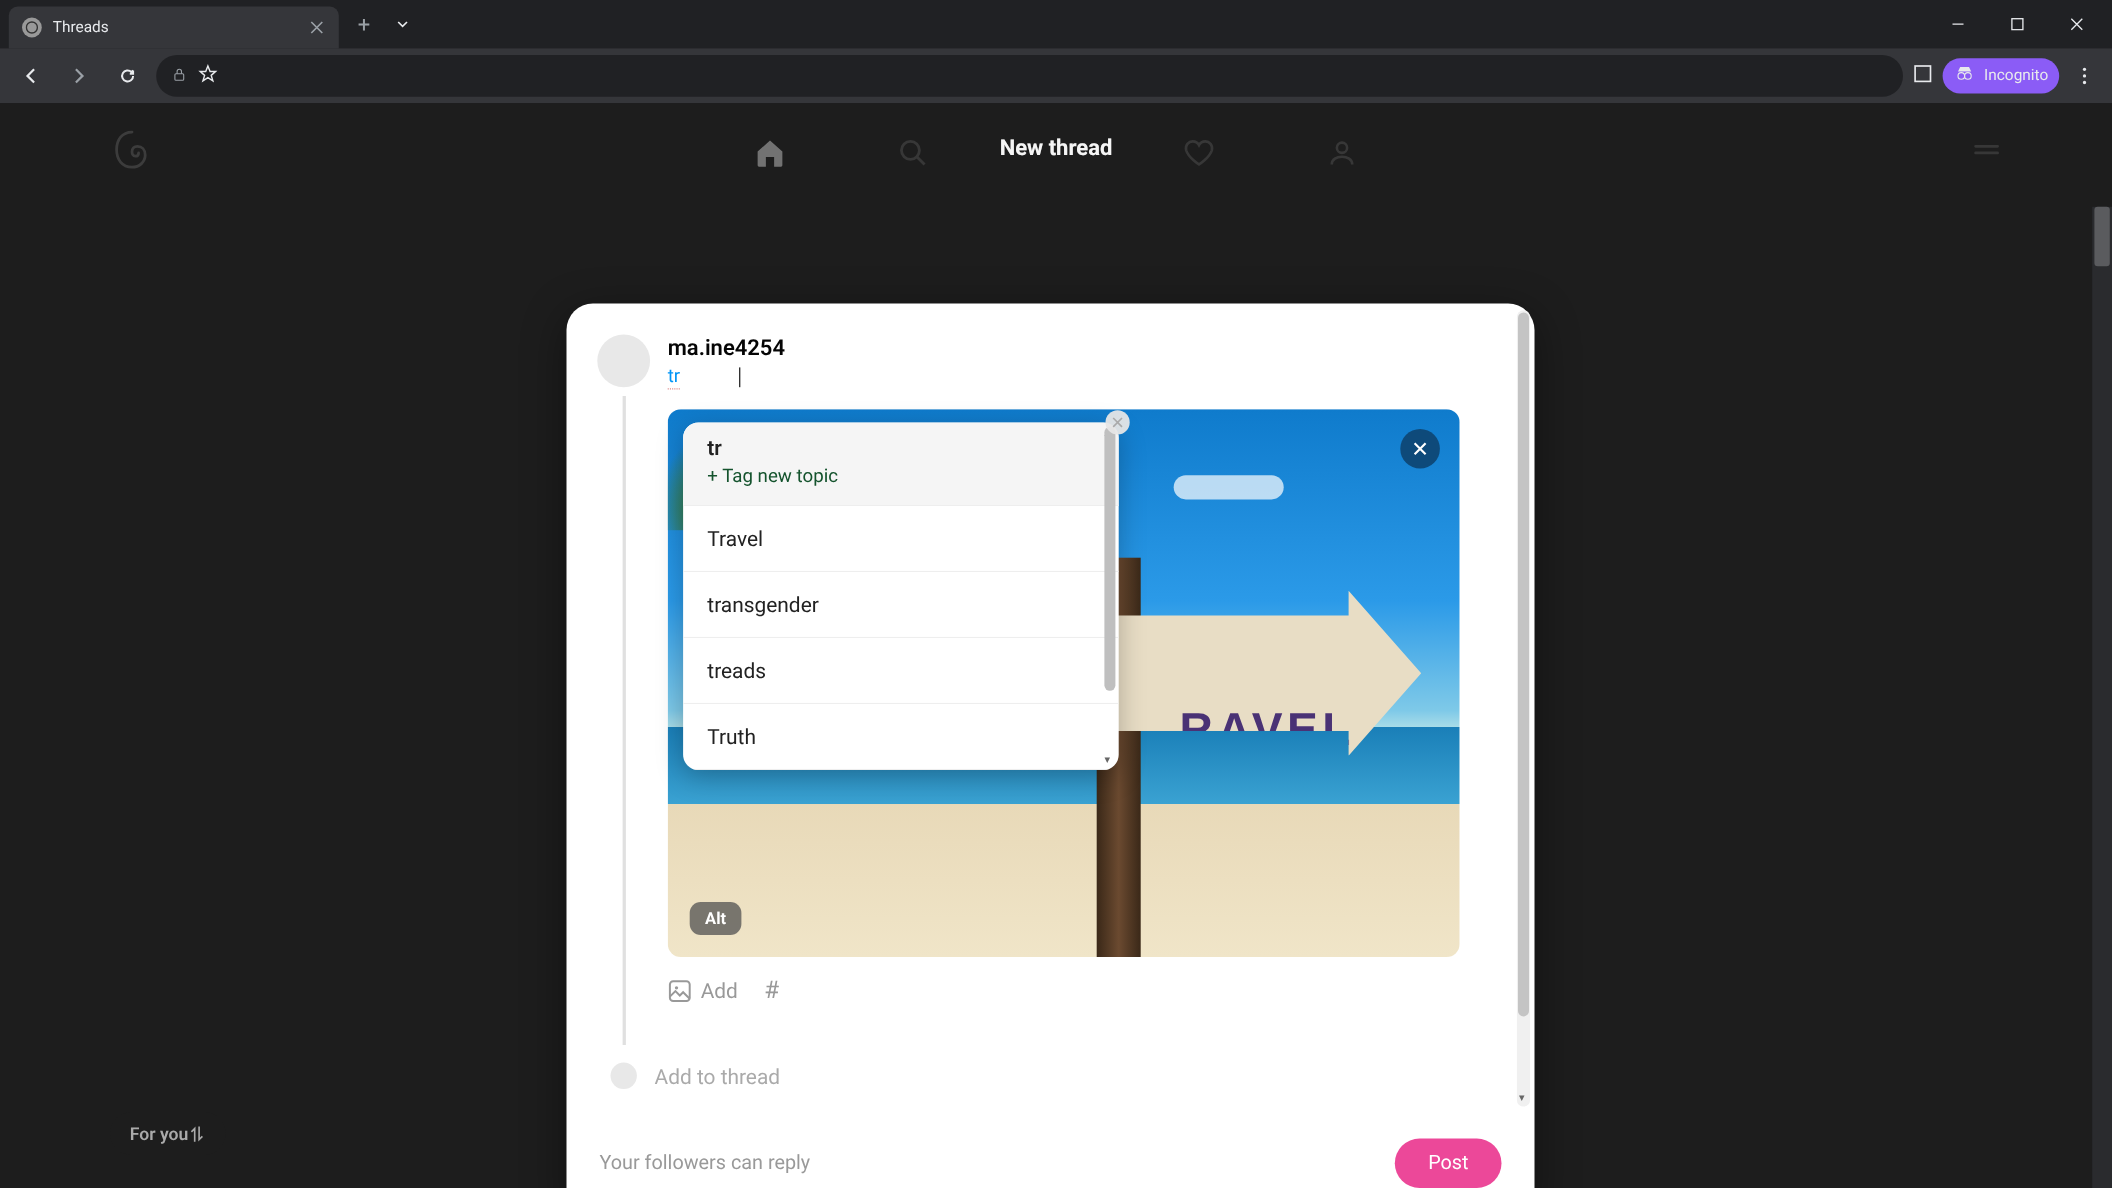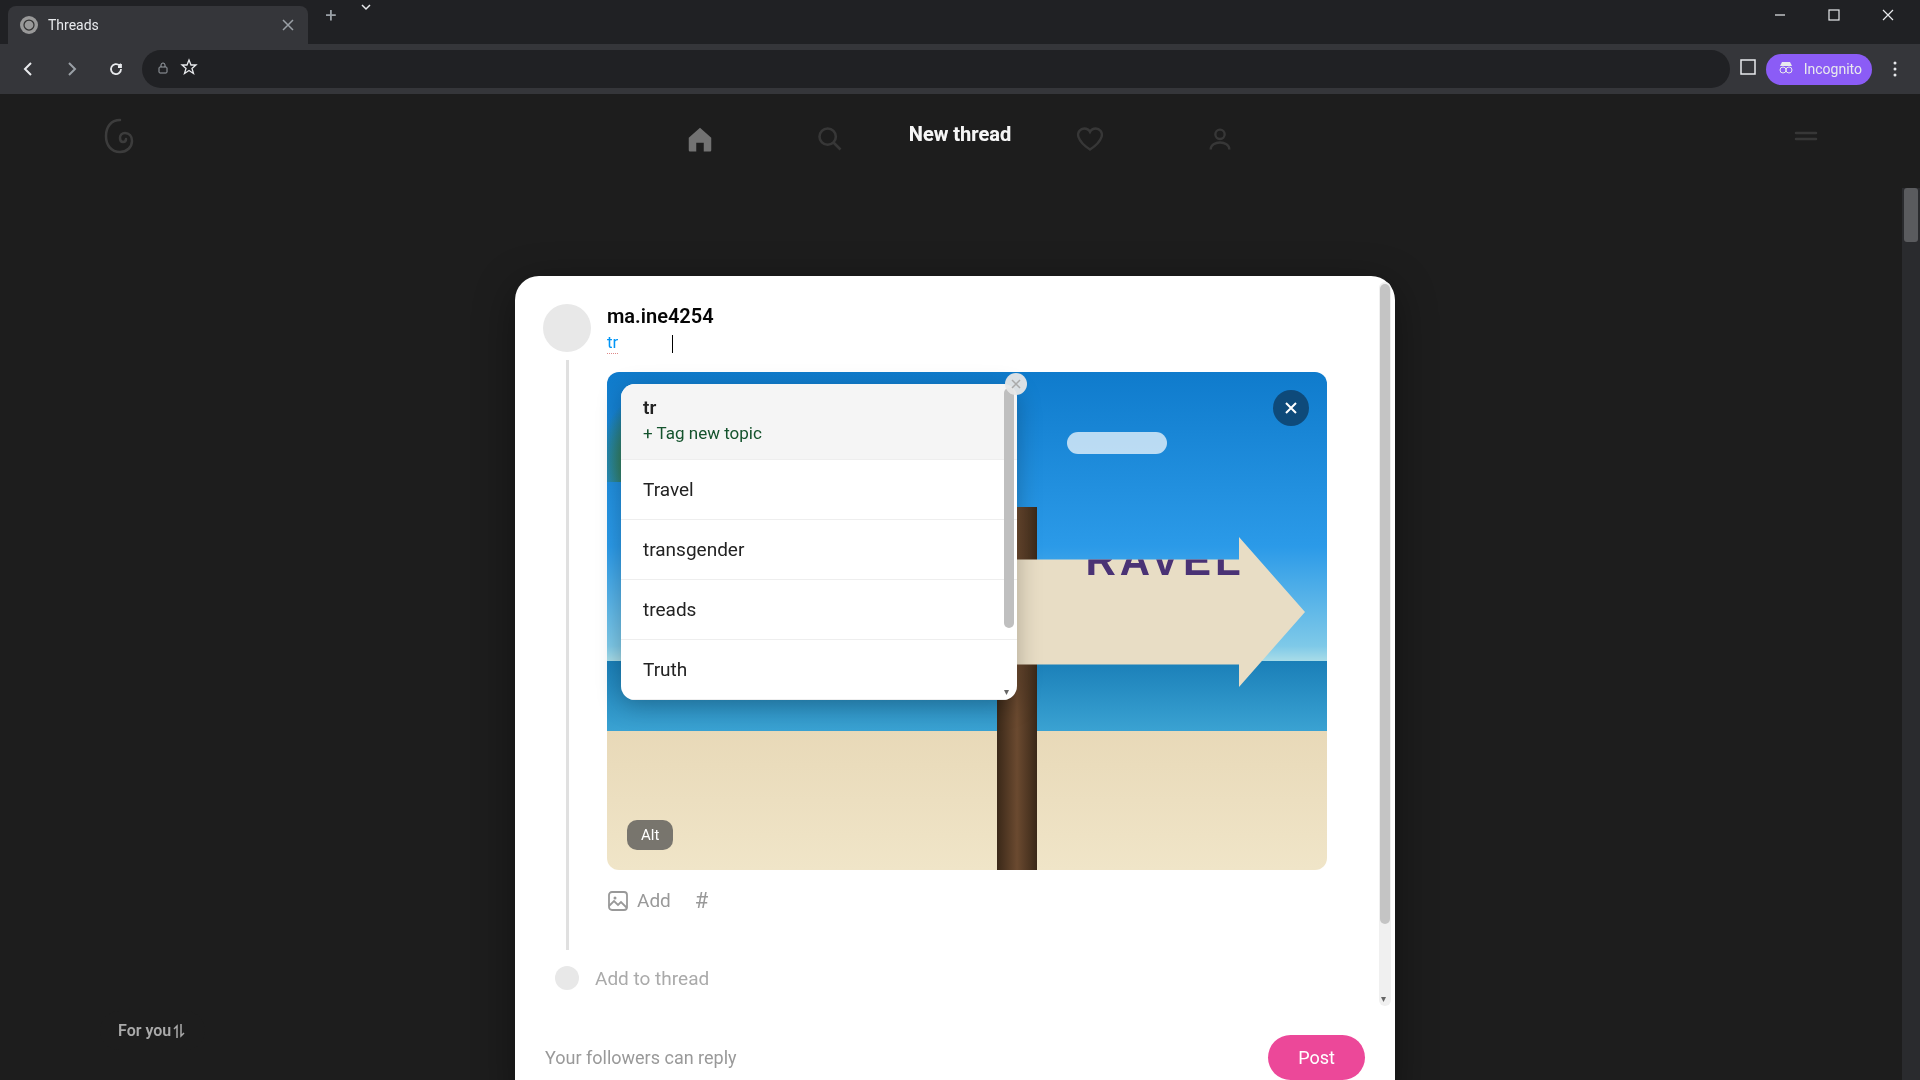--- a/index.html
+++ b/index.html
@@ -1,19 +1,19 @@
 <!DOCTYPE html>
 <html><head>
 <meta charset="utf-8">
 <style>
   * { margin: 0; padding: 0; box-sizing: border-box; font-family: -apple-system, BlinkMacSystemFont, 'Segoe UI', Roboto, sans-serif; }
   body { width: 1920px; height: 1080px; overflow: hidden; background: #202124; position: relative; }
   
   
-  .titlebar { height: 44px; background: #202124; display: flex; align-items: flex-start; }
+  .titlebar { height: 44px; background: #202124; display: flex; align-items: center; }
   .tab { height: 38px; margin-top: 6px; margin-left: 8px; background: #35363a; border-radius: 8px 8px 0 0; display: flex; align-items: center; padding: 0 12px; width: 300px; gap: 10px; }
   .tab-favicon { width: 18px; height: 18px; border-radius: 50%; background: #999; display: flex; align-items: center; justify-content: center; }
   .tab-title { color: #e8eaed; font-size: 14px; flex: 1; }
   .tab-close { width: 16px; height: 16px; color: #9aa0a6; cursor: pointer; display:flex; align-items:center; justify-content:center;}
   .newtab { width: 30px; height: 30px; color: #9aa0a6; display: flex; align-items: center; justify-content: center; margin-left: 8px; font-size: 20px; cursor:pointer;}
   .win-controls { margin-left: auto; display: flex; gap: 14px; padding-right: 12px; color: #e8eaed; }
   .win-controls span { width: 40px; height: 30px; display:flex; align-items:center; justify-content:center; cursor:pointer;}
   .chevron-tabs { width: 40px; display:flex; align-items:center; justify-content:center; color:#e8eaed;}
 
   .toolbar { height: 50px; background: #35363a; display: flex; align-items: center; padding: 0 10px; gap: 8px; }
@@ -56,31 +56,31 @@
   .avatar-col { display:flex; flex-direction:column; align-items:center;}
   .avatar-small { width: 24px; height: 24px; border-radius:50%; background:#e8e8e8; flex-shrink:0;}
   
   .compose-main { flex: 1; }
   .username { font-size: 20px; font-weight: 600; color: #050505; }
   .typed-text { color: #0095f6; font-size: 17px; margin-top: 4px; display:inline-block; border-bottom: 1px dotted #d88; padding-bottom:1px;}
   .cursor-line { display:inline-block; width:1px; height: 18px; background:#000; margin-left: 50px; vertical-align: middle;}
   
   .image-attach { position: relative; margin-top: 18px; width: 720px; height: 498px; border-radius: 12px; overflow: hidden; }
   .beach-sky { position:absolute; inset:0; background: linear-gradient(to bottom, #0f7bcc 0%, #2b9ae8 35%, #7ec9e8 55%, #a8dce8 58%, #1a7fb8 58%, #3aa2d2 72%, #e8d9b8 72%, #f0e5c8 100%); }
-  .sign-arrow { position:absolute; left: 398px; top: 165px; width: 300px; height: 150px; background: #e8ddc5; clip-path: polygon(0 15%, 78% 15%, 78% 0, 100% 50%, 78% 100%, 78% 85%, 0 85%); display:flex; align-items:flex-start; justify-content:center; padding-left: 20px;}
+  .sign-arrow { position:absolute; left: 385px; top: 165px; width: 300px; height: 150px; background: #e8ddc5; clip-path: polygon(0 15%, 78% 15%, 78% 0, 100% 50%, 78% 100%, 78% 85%, 0 85%); display:flex; align-items:flex-end; justify-content:center; padding-left: 20px;}
   .sign-text { color:#4a3275; font-size: 42px; font-weight:700; letter-spacing: 4px; font-family: Arial; }
   .sign-post { position:absolute; left: 390px; top: 135px; width: 40px; height: 370px; background: linear-gradient(90deg, #3a2818, #6b4a30, #3a2818); }
   .palm { position:absolute; left: 0; top: 0; width: 120px; height: 260px; }
   .palm-trunk { position:absolute; left: 40px; top: 60px; width: 28px; height: 200px; background: linear-gradient(90deg,#5a4028,#8a6a48,#5a4028);}
   .palm-leaves { position:absolute; left:-10px; top:10px; width:150px; height:100px; background: radial-gradient(ellipse at 50% 80%, #2a5a28 0%, #3a7a38 40%, transparent 70%);}
   .cloud { position:absolute; background: rgba(255,255,255,0.7); border-radius: 30px;}
   .c1 { left: 200px; top: 20px; width: 120px; height: 28px;}
   .c2 { left: 460px; top: 60px; width: 100px; height: 22px;}
   
-  .alt-badge { position:absolute; left: 20px; bottom: 20px; background: rgba(80,80,80,0.75); color:#fff; padding: 6px 14px; border-radius: 10px; font-size: 15px; font-weight:400;}
+  .alt-badge { position:absolute; left: 20px; bottom: 20px; background: rgba(80,80,80,0.75); color:#fff; padding: 6px 14px; border-radius: 10px; font-size: 15px; font-weight:700;}
   .remove-img { position:absolute; right: 18px; top: 18px; width: 36px; height:36px; border-radius:50%; background:#0e4a7a; color:#fff; display:flex; align-items:center; justify-content:center; cursor:pointer;}
   
   
   .topic-dropdown { position:absolute; left: 621px; top: 290px; width: 396px; background:#fff; border-radius: 14px; box-shadow: 0 6px 24px rgba(0,0,0,0.25); z-index: 30; overflow:hidden;}
   .topic-item { padding: 18px 22px; border-bottom: 1px solid #eee; cursor:pointer; font-size: 19px; color:#222;}
   .topic-item:last-child { border-bottom: none;}
   .topic-item.first { background:#f5f5f5; padding: 12px 22px 16px 22px;}
   .topic-first-text { font-size: 19px; font-weight:600; color:#222;}
   .topic-first-sub { font-size: 17px; color:#14532d; margin-top: 4px;}
   .topic-scroll { position:absolute; right: 2px; top: 2px; bottom: 2px; width: 12px;}

